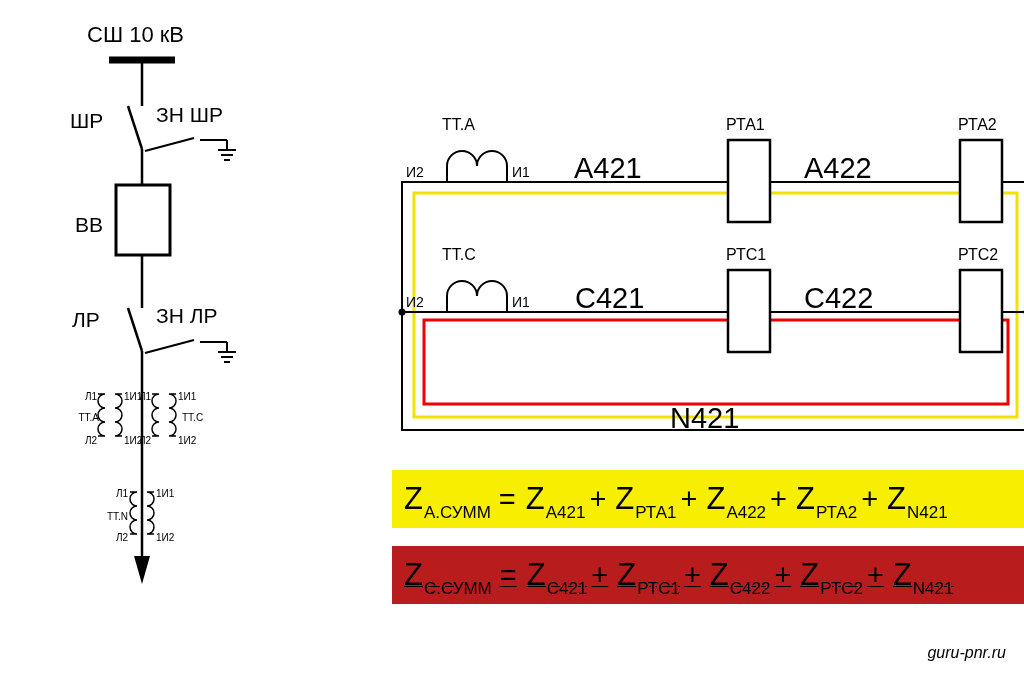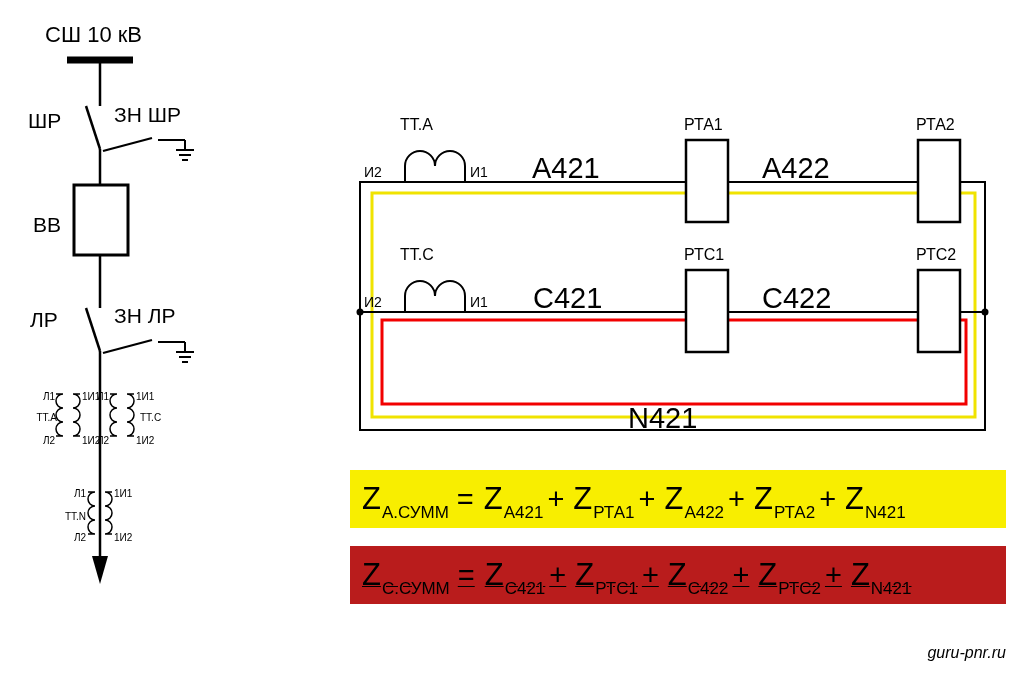--- a/index.html
+++ b/index.html
@@ -1,20 +1,20 @@
 <!DOCTYPE html>
 <html><head>
 <meta charset="utf-8">
 <style>
   html,body{margin:0;padding:0;}
   body{
     width:1024px;height:687px;background:#ffffff;position:relative;
     font-family:"Liberation Sans",sans-serif;color:#000;overflow:hidden;
   }
-  #canvas{position:absolute;inset:0;}
+  #canvas{position:absolute;inset:0;margin-left:42px;}
   svg{position:absolute;overflow:visible;}
   svg text{font-family:"Liberation Sans",sans-serif;fill:#000;}
   #sld{left:0;top:0;}
   #circuit{left:350px;top:100px;}
   .lbl-lg{font-size:21px;}
   .lbl-bus{font-size:22px;}
   .lbl-tiny{font-size:10px;}
   .lbl-dev{font-size:16px;}
   .lbl-term{font-size:14px;}
   .lbl-wire{font-size:29px;}

